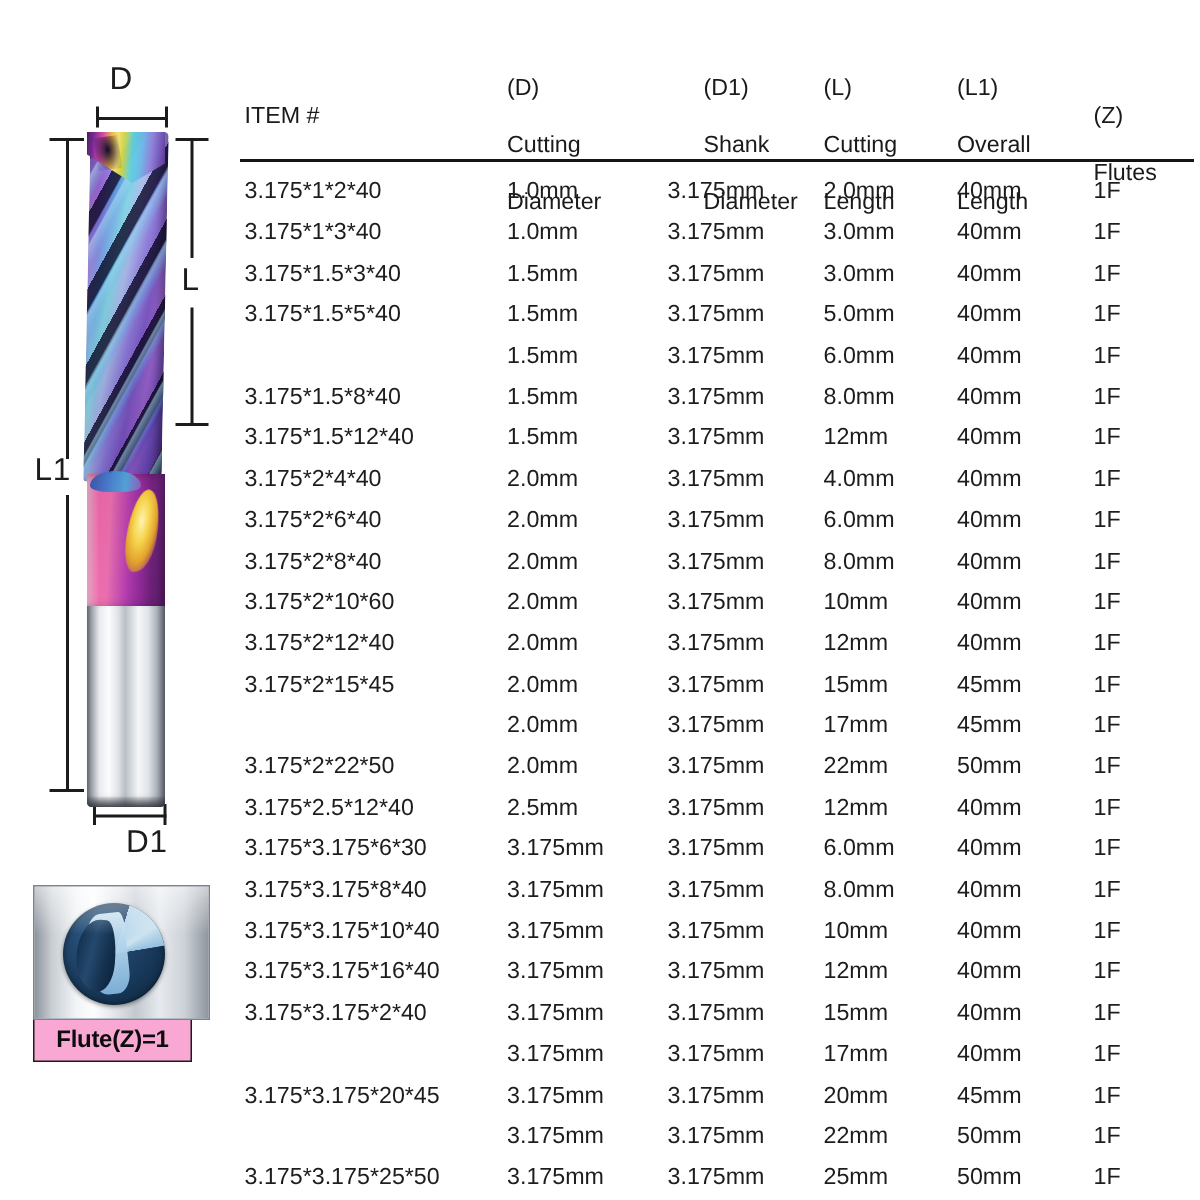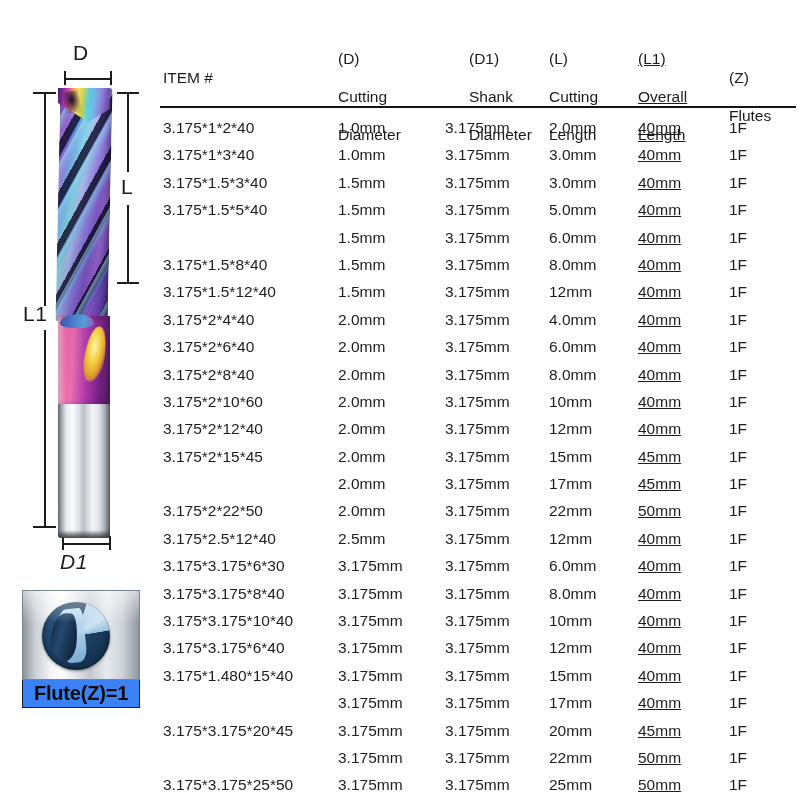--- a/index.html
+++ b/index.html
@@ -183,25 +183,25 @@
     position:absolute;left:28px;top:22px;width:26px;height:48px;
     background:linear-gradient(100deg,#0f2a46 0%,#24496e 40%,#153250 70%,#0b2038 100%);
     border-radius:54% 30% 40% 60%/50% 60% 40% 50%;
     transform:rotate(5deg);
   }
   .fc-gloss{
     position:absolute;left:0;top:0;width:118px;height:32px;
     background:linear-gradient(180deg,rgba(255,255,255,.55),rgba(255,255,255,0));
   }
   .fc-label{
-    position:absolute;left:0;top:90px;width:118px;height:28px;
+    position:absolute;left:0;top:90px;width:106px;height:28px;
     border:1px solid #1c1c1c;border-top:none;box-sizing:border-box;
-    background:#3b82f6;
+    background:#f9a8d4;
     display:flex;align-items:center;justify-content:center;
-    font-size:20px;font-weight:bold;color:#0d0d0d;
+    font-size:16px;font-weight:bold;color:#0d0d0d;
     letter-spacing:-.2px;
   }
 
   
   #spectable{position:absolute;left:160px;top:30px;width:640px;}
   .thead{position:relative;height:76px;}
   .th{
     position:absolute;
     font-size:15.5px;
     line-height:19px;
@@ -219,21 +219,21 @@
     position:absolute;
     font-size:15.5px;
     line-height:27.4px;
     color:#1d1d1d;
     white-space:nowrap;
   }
   .c0{left:3px;}
   .c1{left:178px;}
   .c2{left:285px;}
   .c3{left:389px;}
-  .c4{left:478px;text-decoration:underline;}
+  .c4{left:478px;}
   .c5{left:569px;}
 </style>
 </head>
 <body>
 
 <div class="page">
 
   <div id="illustration">
 
     <div class="dimlabel" style="left:73px;top:42px;">D</div>
@@ -259,21 +259,21 @@
       <div class="tipdark"></div>
       <div class="neck"></div>
       <div class="neck-top-blue"></div>
       <div class="neck-flash"></div>
       <div class="shank"></div>
     </div>
 
     <div class="hline" style="left:62px;top:543px;width:49px;"></div>
     <div class="hcap" style="left:62px;top:536px;height:14px;"></div>
     <div class="hcap" style="left:109px;top:536px;height:14px;"></div>
-    <div class="dimlabel" style="left:60px;top:551px;font-style:italic;">D1</div>
+    <div class="dimlabel" style="left:84px;top:551px;">D1</div>
 
     <div id="flutecard">
       <div class="fc-img">
         <div class="fc-circle"></div>
         <div class="fc-wedge"></div>
         <div class="fc-wedge2"></div>
         <div class="fc-core"></div>
         <div class="fc-gloss"></div>
       </div>
       <div class="fc-label">Flute(Z)=1</div>
@@ -463,29 +463,29 @@
         </div>
         <div class="trow">
           <div class="td c0">3.175*3.175*10*40</div>
           <div class="td c1">3.175mm</div>
           <div class="td c2">3.175mm</div>
           <div class="td c3">10mm</div>
           <div class="td c4">40mm</div>
           <div class="td c5">1F</div>
         </div>
         <div class="trow">
-          <div class="td c0">3.175*3.175*6*40</div>
+          <div class="td c0">3.175*3.175*16*40</div>
           <div class="td c1">3.175mm</div>
           <div class="td c2">3.175mm</div>
           <div class="td c3">12mm</div>
           <div class="td c4">40mm</div>
           <div class="td c5">1F</div>
         </div>
         <div class="trow">
-          <div class="td c0">3.175*1.480*15*40</div>
+          <div class="td c0">3.175*3.175*2*40</div>
           <div class="td c1">3.175mm</div>
           <div class="td c2">3.175mm</div>
           <div class="td c3">15mm</div>
           <div class="td c4">40mm</div>
           <div class="td c5">1F</div>
         </div>
         <div class="trow">
           <div class="td c1">3.175mm</div>
           <div class="td c2">3.175mm</div>
           <div class="td c3">17mm</div>

